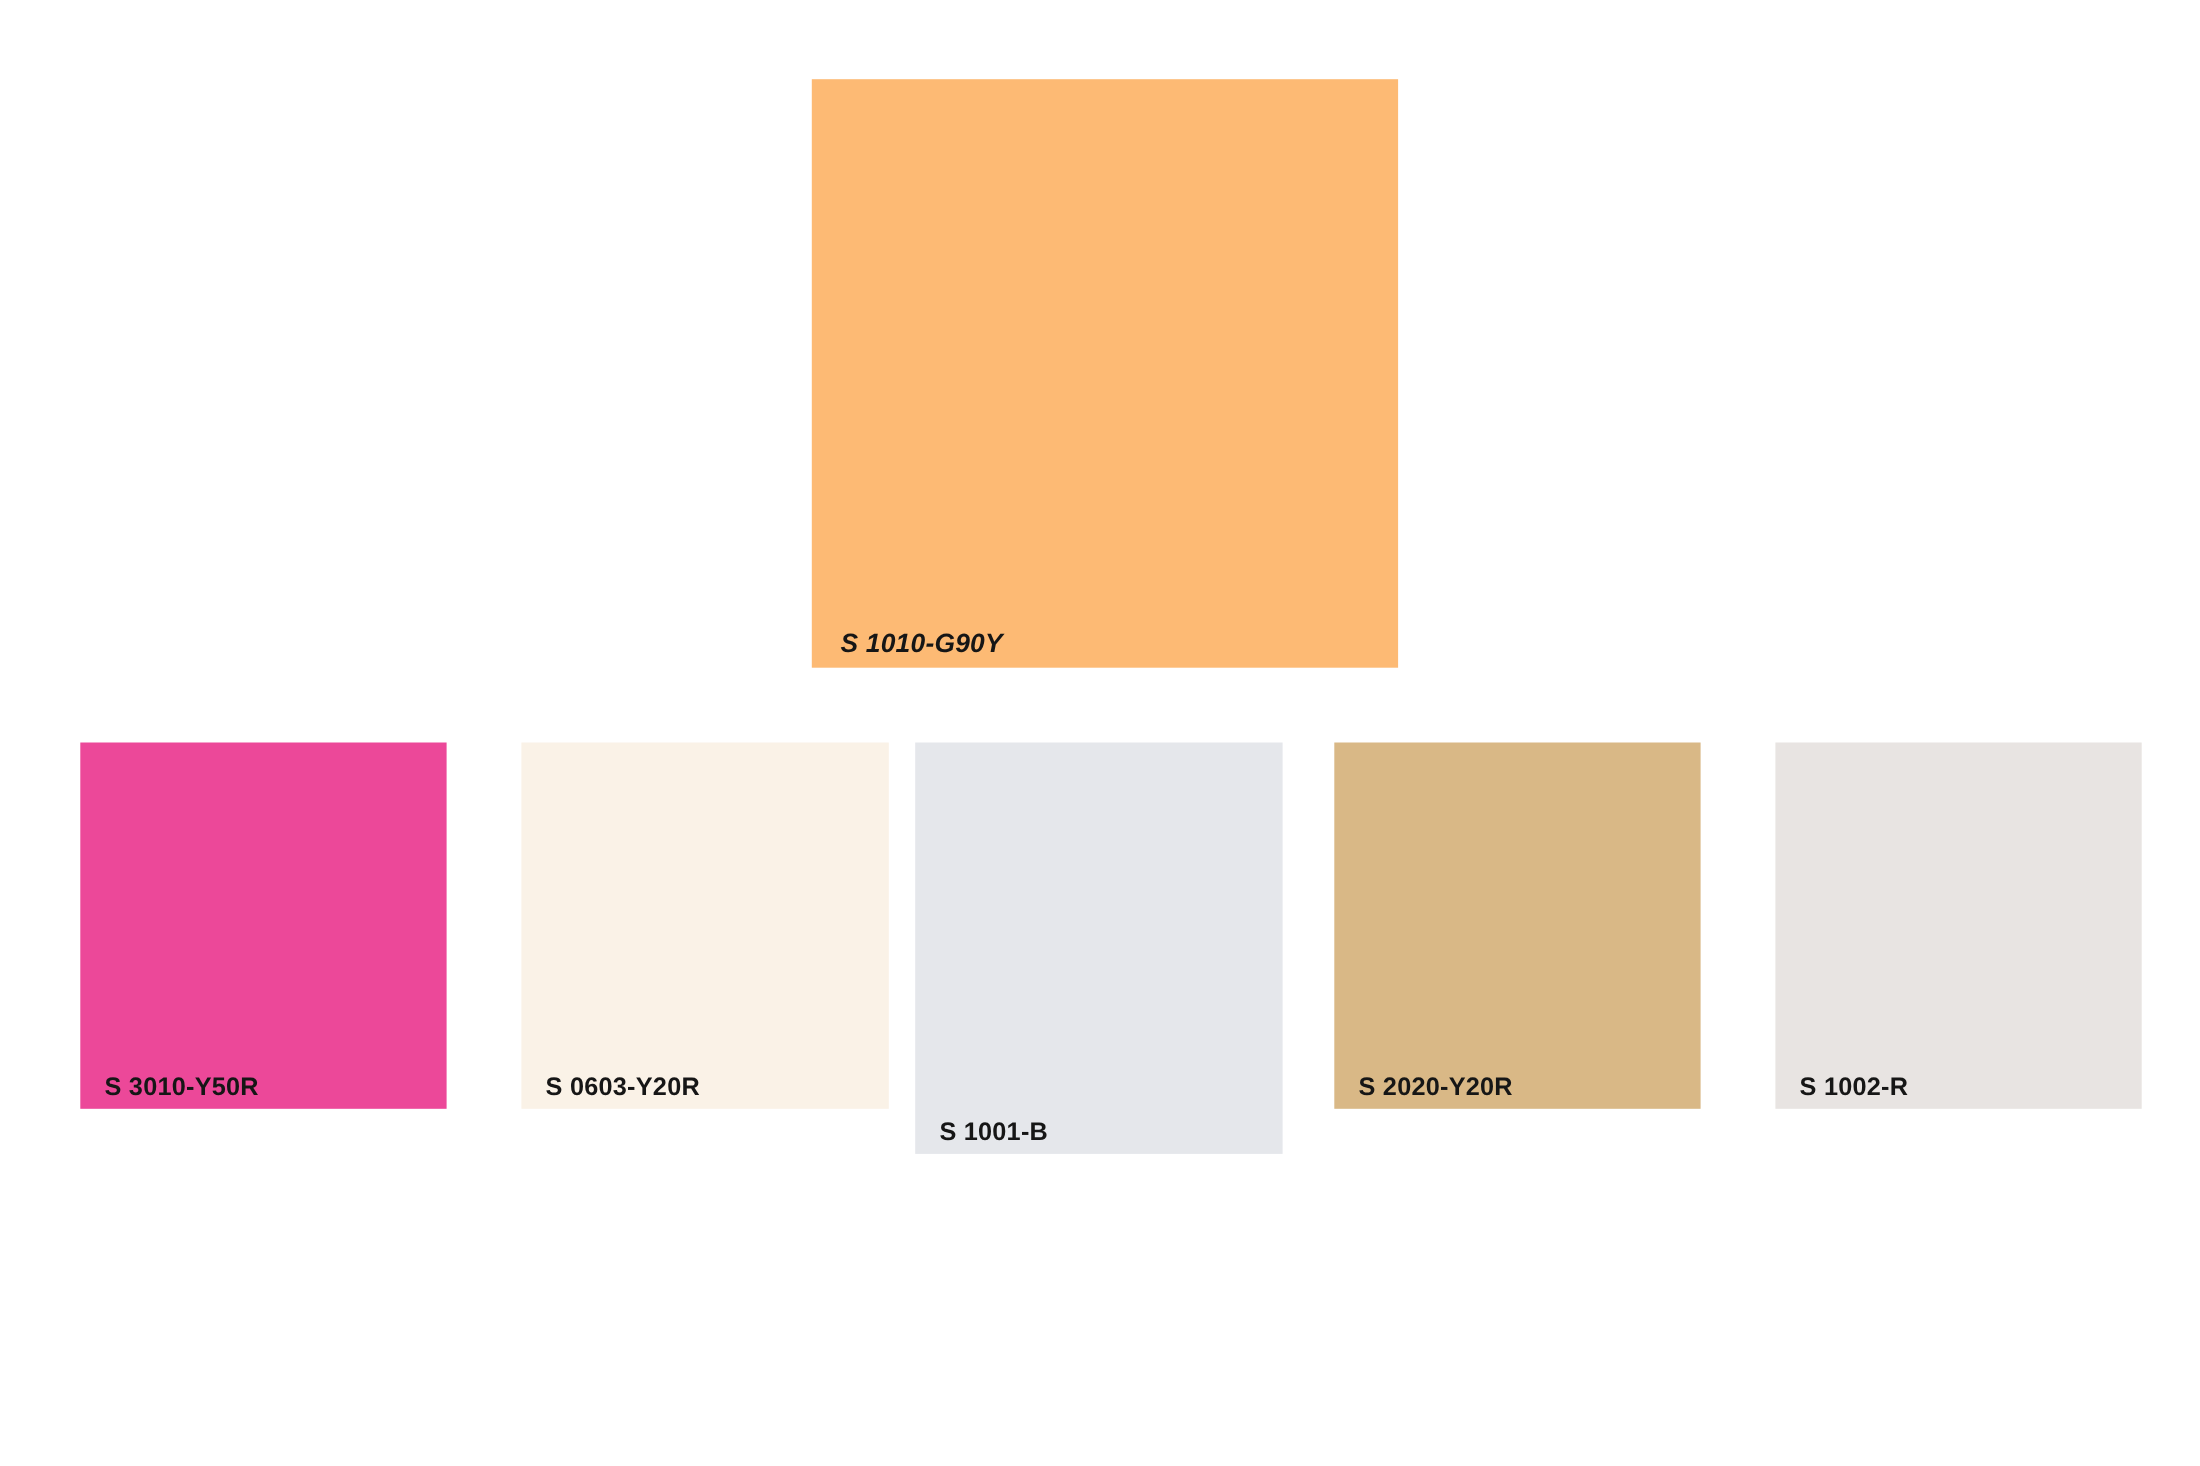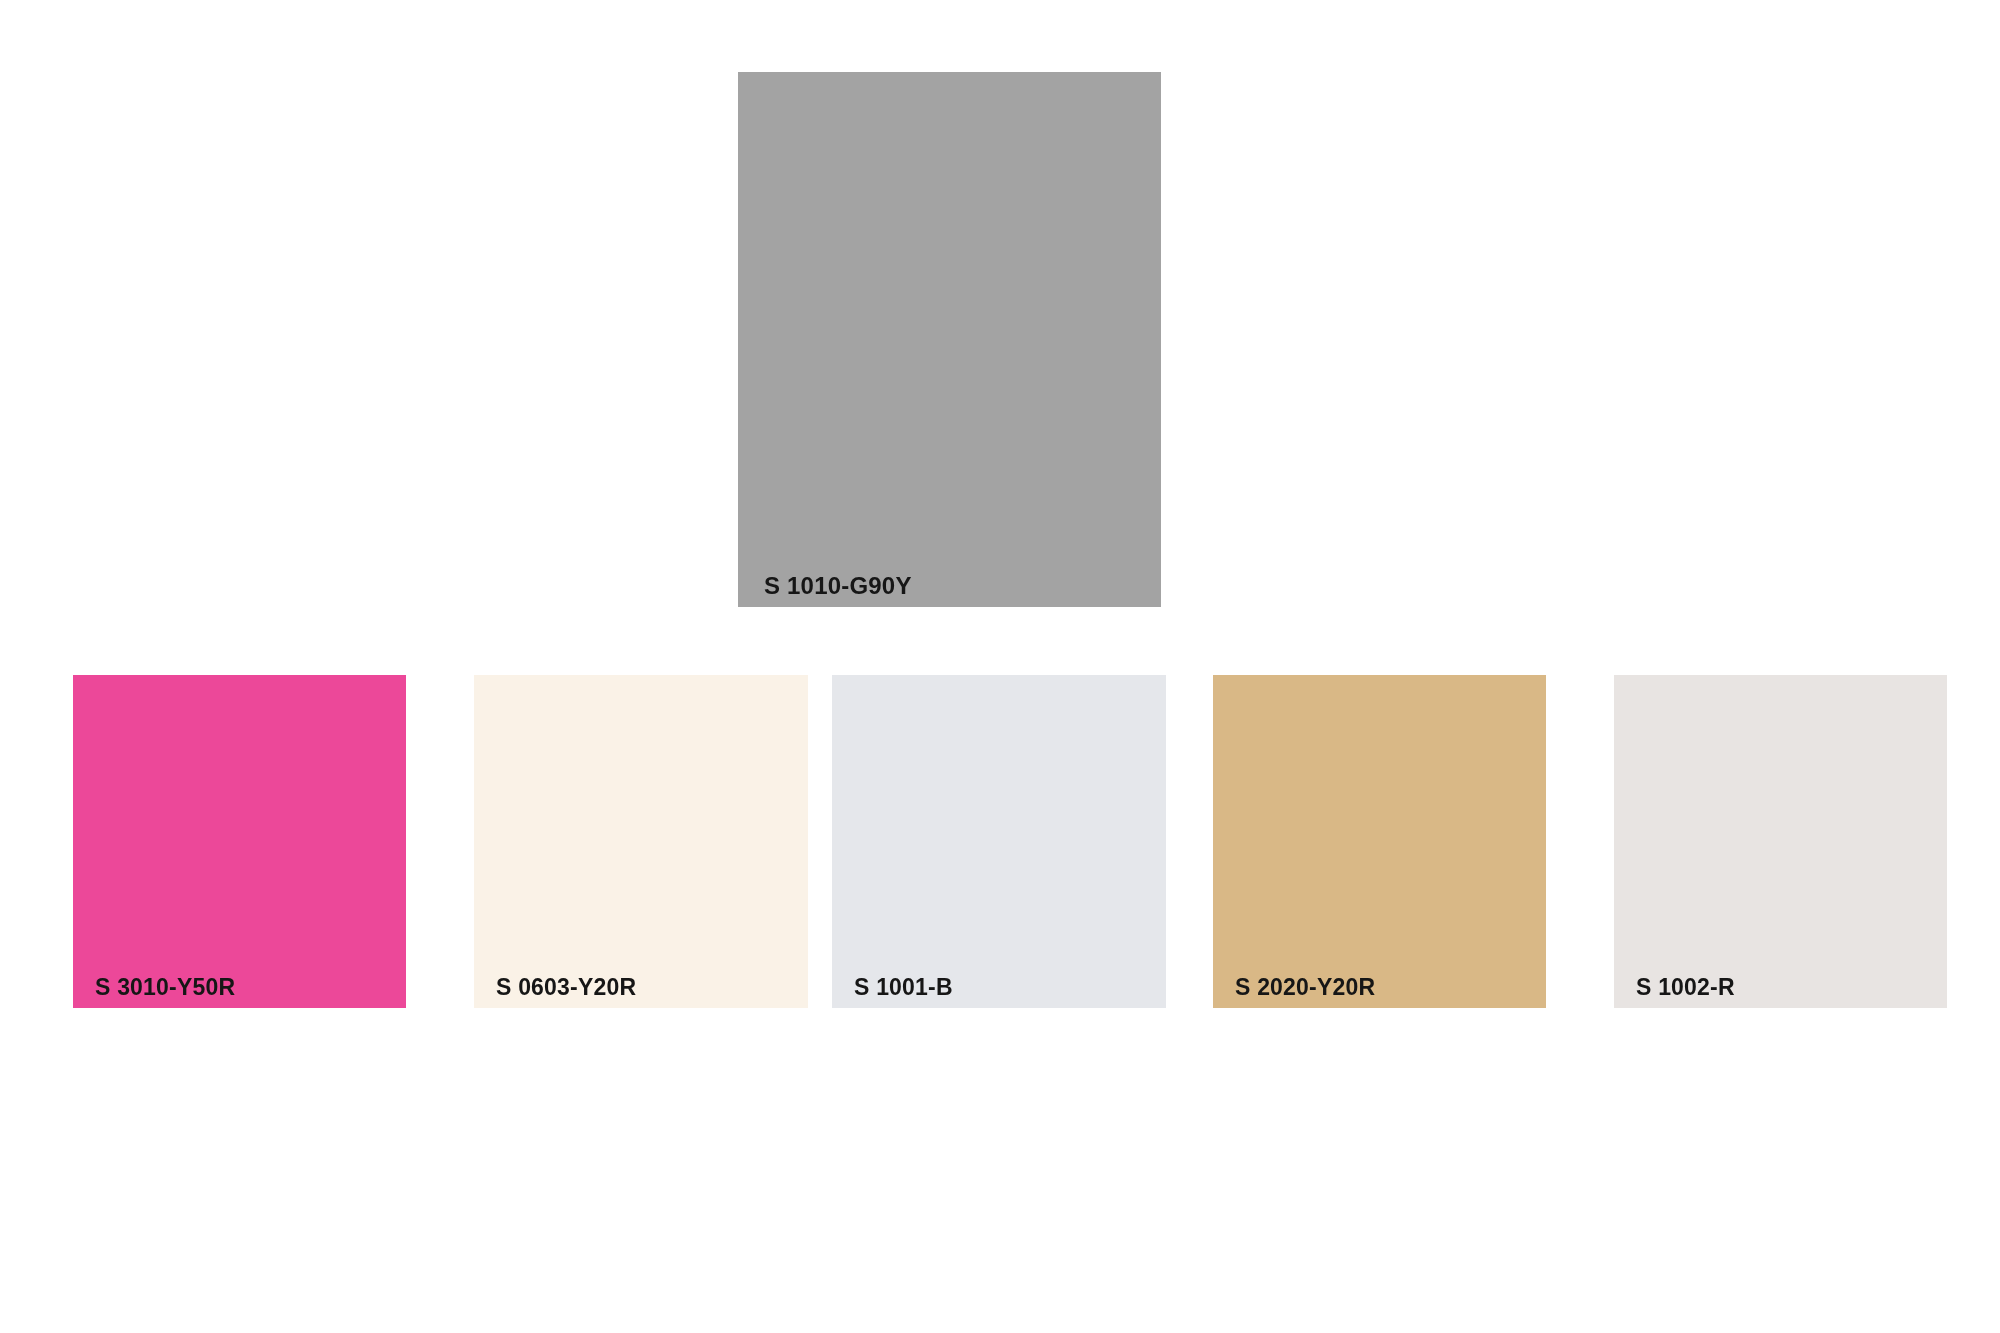--- a/index.html
+++ b/index.html
@@ -50,33 +50,33 @@
     left: 26px;
     bottom: 9px;
     font-size: 24px;
   }
 </style>
 </head>
 <body style="background: rgb(255, 255, 255);">
 
 <div id="palette-canvas" style="background: rgb(255, 255, 255);">
 
-  <div class="swatch swatch-primary" style="left: 738px; top: 72px; width: 423px; height: 535px; background: #a3a3a3;">
+  <div class="swatch swatch-primary" style="left: 738px; top: 72px; width: 533px; height: 535px; background: #fdba74; font-style: italic;">
     <span class="swatch-label">S 1010-G90Y</span>
   </div>
 
   <div class="swatch" style="left: 73px; top: 675px; width: 333px; height: 333px; background: #ec4899;">
     <span class="swatch-label">S 3010-Y50R</span>
   </div>
 
   <div class="swatch" style="left: 474px; top: 675px; width: 334px; height: 333px; background: rgb(250, 242, 231);">
     <span class="swatch-label">S 0603-Y20R</span>
   </div>
 
-  <div class="swatch" style="left: 832px; top: 675px; width: 334px; height: 333px; background: rgb(229, 231, 235);">
+  <div class="swatch" style="left: 832px; top: 675px; width: 334px; height: 374px; background: rgb(229, 231, 235);">
     <span class="swatch-label">S 1001-B</span>
   </div>
 
   <div class="swatch" style="left: 1213px; top: 675px; width: 333px; height: 333px; background: rgb(217, 184, 134);">
     <span class="swatch-label">S 2020-Y20R</span>
   </div>
 
   <div class="swatch" style="left: 1614px; top: 675px; width: 333px; height: 333px; background: rgb(232, 228, 226); text-align: right;">
     <span class="swatch-label">S 1002-R</span>
   </div>

